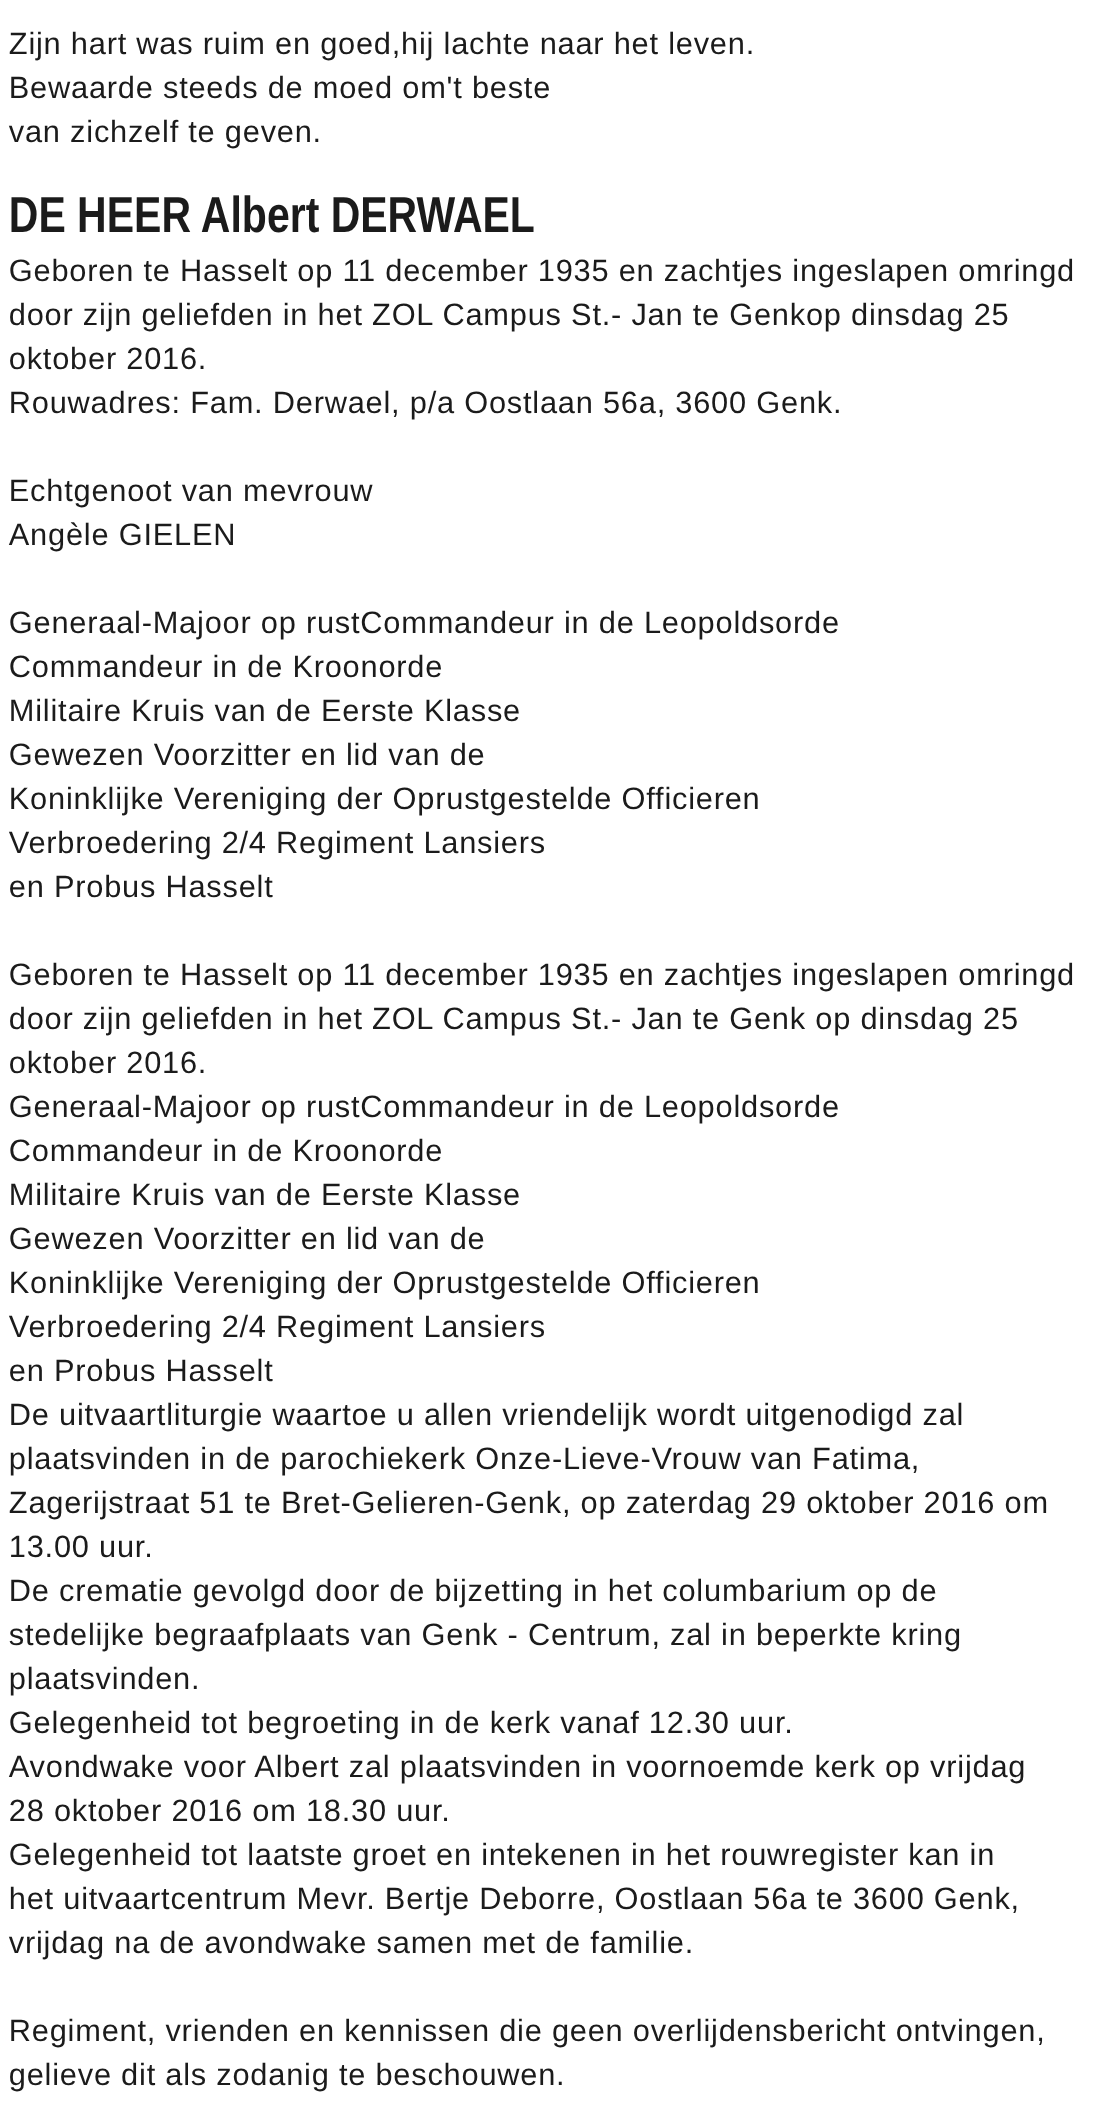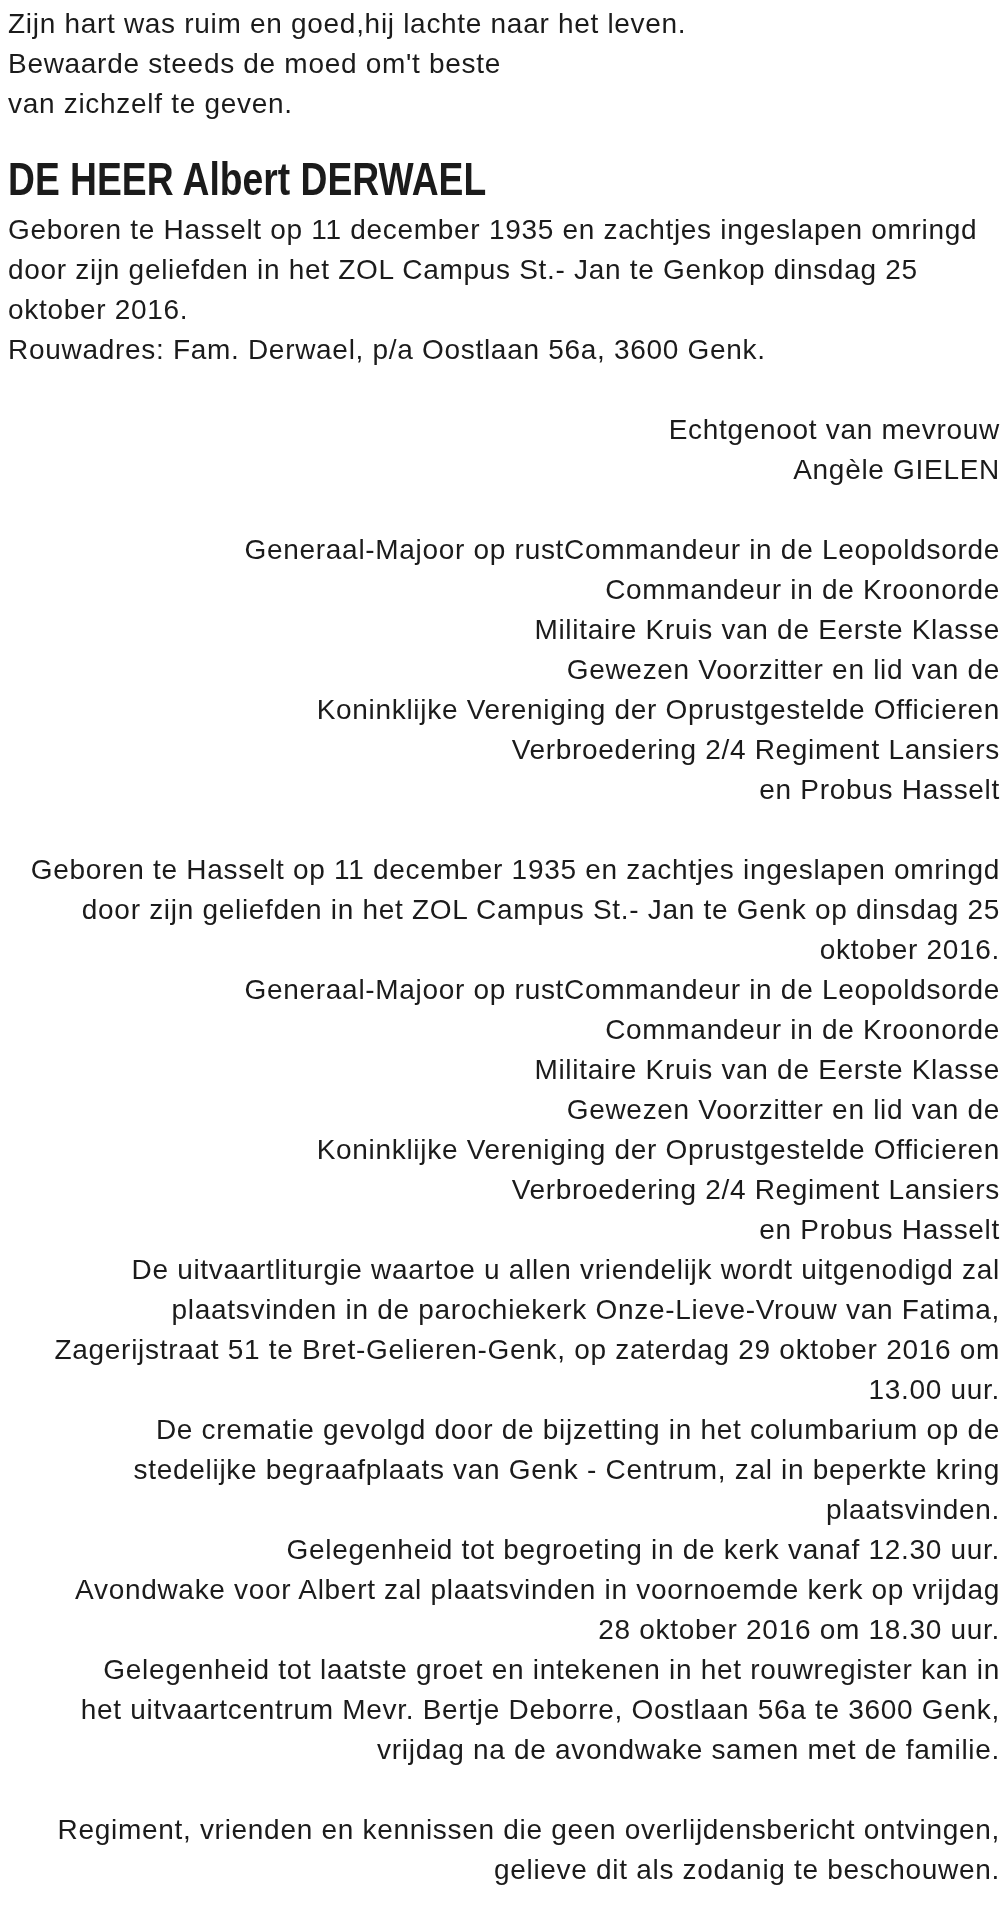--- a/index.html
+++ b/index.html
@@ -6,42 +6,42 @@
   html, body { background: #ffffff; }
   body {
     width: 1000px;
     height: 1910px;
     overflow: hidden;
     font-family: "Liberation Sans", "DejaVu Sans", sans-serif;
   }
   .page {
     width: 100%;
     height: 100%;
-    padding: 4px 0 0 8px;
+    padding: 20px 0 0 8px;
     color: #1b1b1b;
     overflow: hidden;
     border-radius: 13px;
   }
   .body-text {
     font-size: 28px;
     line-height: 40px;
     letter-spacing: 0.7px;
     white-space: pre;          
     font-weight: 400;
   }
   .title {
     font-size: 46px;
     line-height: 62px;
     font-weight: 700;
     margin-top: 24px;
     white-space: nowrap;
     transform: scaleX(0.81);   
     transform-origin: 0 50%;
   }
-  .gap { margin-top: 40px; text-align: right; }   
+  .gap { margin-top: 40px; }   
 </style>
 </head>
 <body style="background: rgb(255, 255, 255);">
 
 <main class="page" style="color: rgb(27, 27, 27);">
 
   <p class="body-text">Zijn hart was ruim en goed,hij lachte naar het leven.
 Bewaarde steeds de moed om't beste
 van zichzelf te geven.</p>
 

